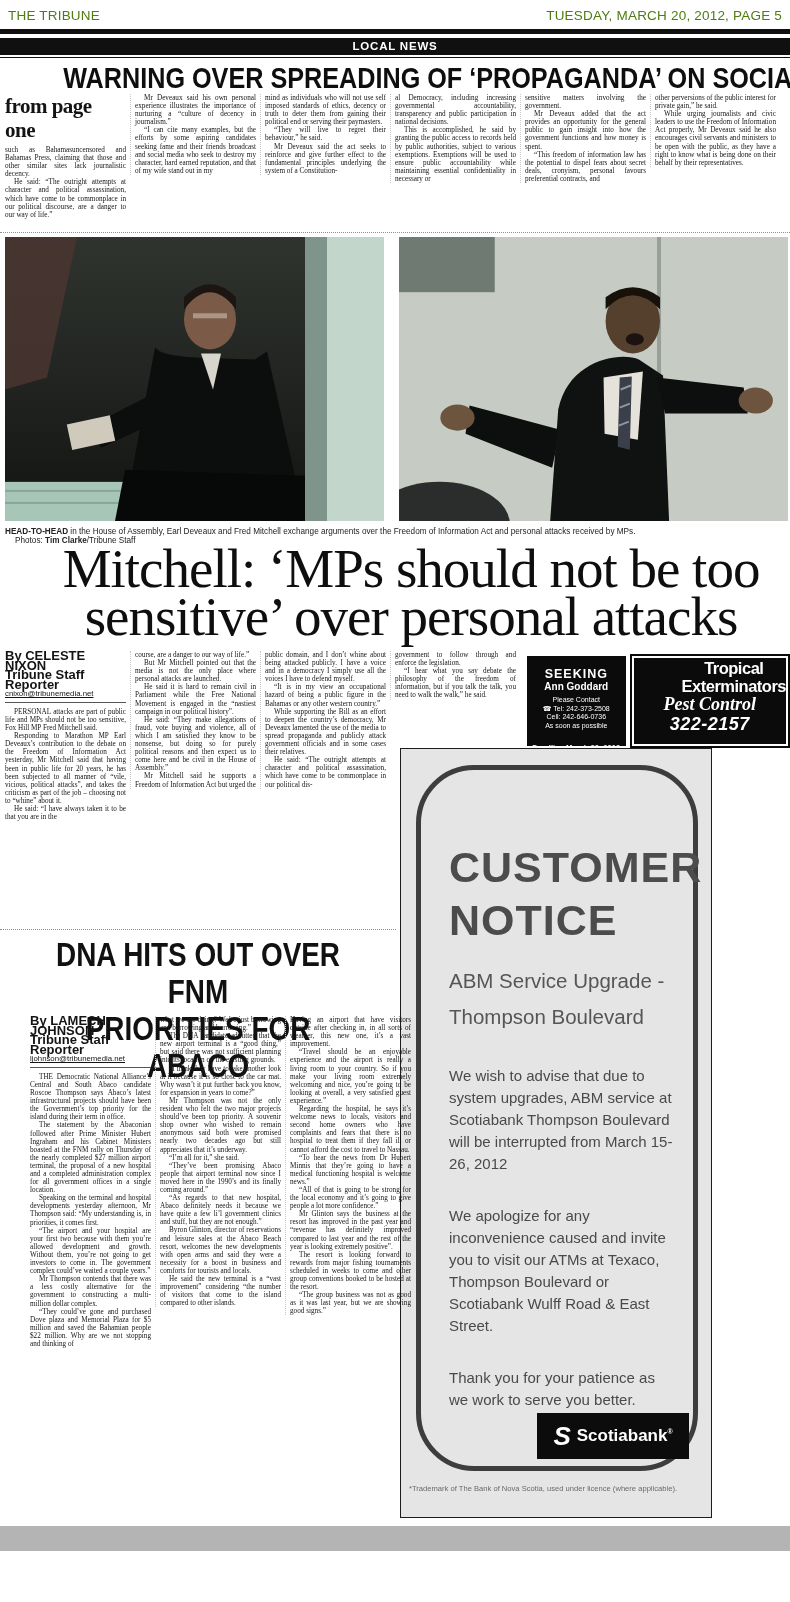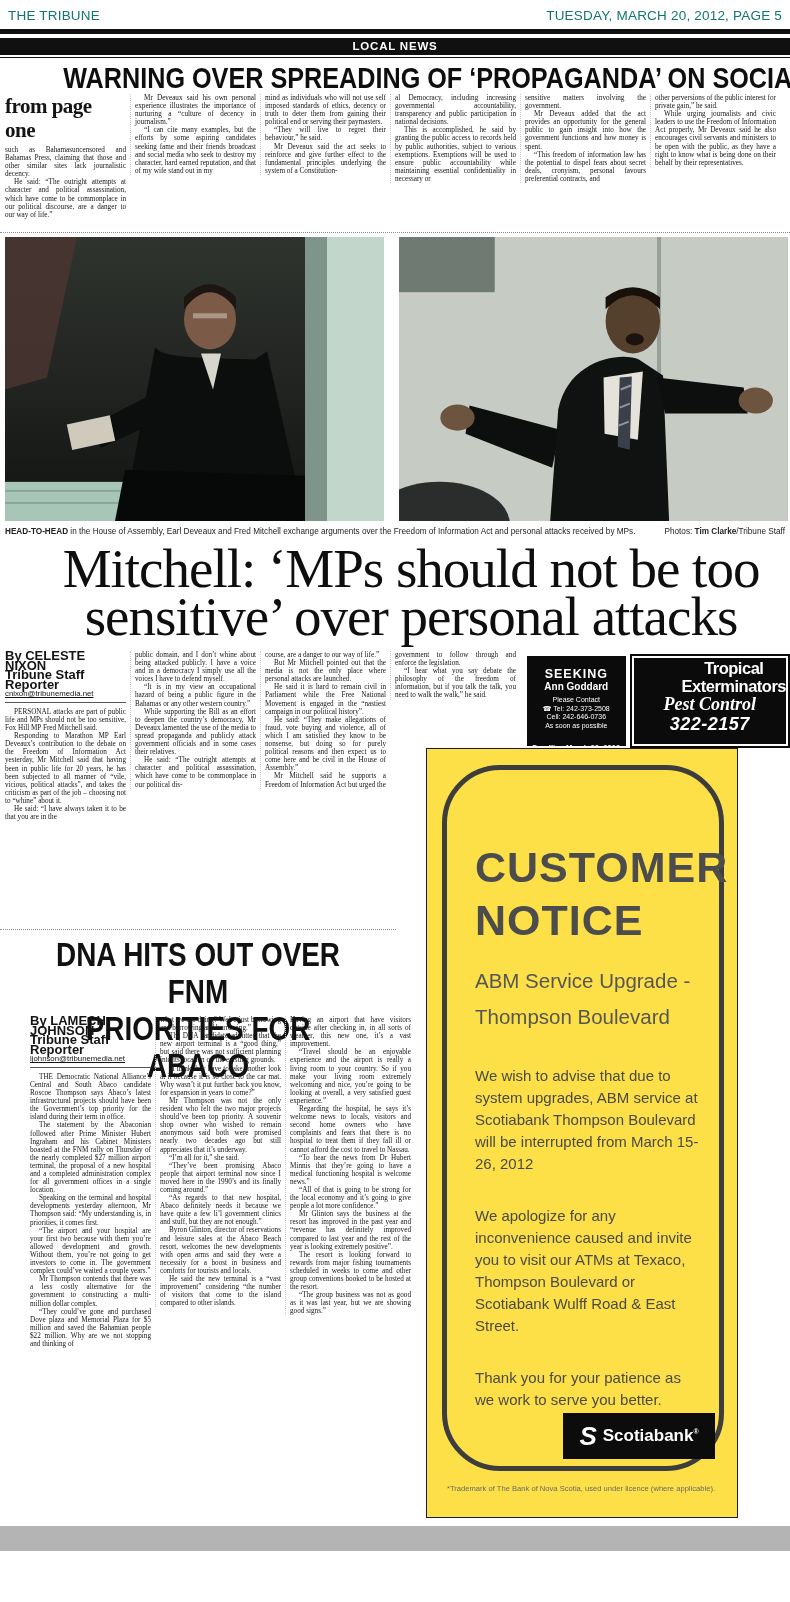--- a/index.html
+++ b/index.html
@@ -1,21 +1,21 @@
 <!DOCTYPE html>
 <html><head>
 <meta charset="utf-8">
 <style>
   html,body{margin:0;padding:0;background:#e8e8e8;}
   .page{position:relative;width:790px;height:1602px;background:#ffffff;margin:0 auto;overflow:hidden;
         font-family:"Liberation Serif","DejaVu Serif",serif;color:#141414;}
   .abs{position:absolute;}
   
   .mast{top:8px;left:8px;right:8px;display:flex;justify-content:space-between;
-        font-family:"Liberation Sans","DejaVu Sans",sans-serif;font-size:13.5px;color:#0f766e;letter-spacing:.2px;}
+        font-family:"Liberation Sans","DejaVu Sans",sans-serif;font-size:13.5px;color:#4d7c0f;letter-spacing:.2px;}
   .rule-thick{top:29px;left:0;width:790px;height:5px;background:#101010;}
   .banner{top:38px;left:0;width:790px;height:17px;background:#101010;color:#fff;text-align:center;
           font-family:"Liberation Sans","DejaVu Sans",sans-serif;font-weight:bold;font-size:11.5px;line-height:17px;letter-spacing:.8px;}
   .rule-thin{top:57px;left:0;width:790px;height:1px;background:#101010;}
   
   .headline1{top:61px;left:0;width:790px;text-align:center;white-space:nowrap;
              font-family:"Liberation Sans","DejaVu Sans",sans-serif;font-weight:bold;font-size:30px;
              transform:scaleX(.84);transform-origin:50% 50%;color:#0e0e0e;}
   .headline2{top:545px;left:16px;width:790px;text-align:center;font-size:55px;line-height:48px;
              font-family:"Liberation Serif","DejaVu Serif",serif;color:#0e0e0e;letter-spacing:-1px;}
@@ -38,51 +38,51 @@
   .byline .be{font-size:7.8px;line-height:9.5px;text-decoration:underline;}
   
   .dotted{border-top:1px dotted #8f8f8f;height:0;}
   .div1{top:232px;left:0;width:790px;}
   .div2{top:929px;left:0;width:396px;}
   
   .photo{top:237px;height:284px;background:#888;overflow:hidden;}
   .photoL{left:5px;width:379px;}
   .photoR{left:399px;width:389px;}
   .caption{top:527px;left:5px;width:780px;display:flex;justify-content:space-between;
-           font-family:"Liberation Sans","DejaVu Sans",sans-serif;font-size:8.2px;color:#222;}
+           font-family:"Liberation Sans","DejaVu Sans",sans-serif;font-size:8.2px;color:#222;flex-direction:column;}
   .caption b{font-weight:bold;}
   .credit{white-space:nowrap;padding-left:10px;}
   
   .adsrow{top:656px;left:527px;width:261px;height:90px;display:flex;gap:6px;}
   .seeking{width:124px;background:#0b0b0b;color:#fff;text-align:center;
            font-family:"Liberation Sans","DejaVu Sans",sans-serif;padding:12px 2px;box-sizing:border-box;}
   .seeking .s1{font-weight:bold;font-size:12.5px;letter-spacing:1px;line-height:13px;}
   .seeking .s2{font-weight:bold;font-size:10px;line-height:12px;margin-bottom:3px;}
   .seeking .s3{font-size:7px;line-height:8.6px;}
   .seeking .s4{font-weight:bold;font-size:7.6px;line-height:9px;margin-top:13px;}
   .tropical{flex:1;background:#0b0b0b;color:#fff;text-align:center;border:2px solid #fff;outline:2px solid #0b0b0b;
             font-family:"Liberation Sans","DejaVu Sans",sans-serif;padding:2px 0;box-sizing:border-box;}
   .tropical .t1{font-weight:bold;font-size:16.5px;line-height:17.5px;letter-spacing:-.5px;margin-left:48px;}
   .tropical .t2{font-family:"Liberation Serif","DejaVu Serif",serif;font-style:italic;font-weight:bold;font-size:18px;line-height:19px;}
   .tropical .t3{font-style:italic;font-weight:bold;font-size:18px;line-height:20px;letter-spacing:.5px;}
   
-  .notice{top:748px;left:400px;width:312px;height:770px;background:#fde047;border:1px solid #1c1c1c;box-sizing:border-box;margin-left:26px;}
+  .notice{top:748px;left:400px;width:312px;height:770px;background:#e5e5e5;border:1px solid #1c1c1c;box-sizing:border-box;}
   .frame{position:absolute;top:16px;left:15px;right:13px;bottom:46px;border:5px solid #3d3d3d;border-radius:58px;}
   .ncontent{position:absolute;top:92px;left:48px;right:34px;
             font-family:"Liberation Sans","DejaVu Sans",sans-serif;color:#4a4a4a;}
   .ntitle{font-size:43px;line-height:53px;font-weight:bold;letter-spacing:1px;color:#4c4c4c;}
   .nsub{margin-top:16px;font-size:20.5px;line-height:36px;color:#565656;}
   .npara{margin:30px 0 0 0;font-size:15px;line-height:22px;color:#4a4a4a;}
   .nlogo{position:absolute;right:22px;bottom:58px;width:152px;height:46px;background:#0c0c0c;
          display:flex;align-items:center;justify-content:center;gap:6px;color:#fff;
          font-family:"Liberation Sans","DejaVu Sans",sans-serif;}
   .nlogo .sflag{font-style:italic;font-weight:bold;font-size:26px;line-height:26px;}
   .nlogo .word{font-weight:bold;font-size:17px;}
   .nlogo sup{font-size:7px;}
-  .nfoot{position:absolute;left:20px;bottom:24px;font-family:"Liberation Sans","DejaVu Sans",sans-serif;
+  .nfoot{position:absolute;left:8px;bottom:24px;font-family:"Liberation Sans","DejaVu Sans",sans-serif;
          font-size:7.6px;color:#6a6a6a;}
   .graybar{top:1526px;left:0;width:790px;height:25px;background:#b4b4b4;}
 </style>
 </head>
 <body>
 
 <div class="page">
 
   <div class="abs mast">
     <span>THE TRIBUNE</span>
@@ -200,33 +200,33 @@
         <div class="be">cnixon@tribunemedia.net</div>
       </div>
       <div>
           <p class="para">PERSONAL attacks are part of public life and MPs should not be too sensitive, Fox Hill MP Fred Mitchell said.</p>
           <p class="para">Responding to Marathon MP Earl Deveaux’s contribution to the debate on the Freedom of Information Act yesterday, Mr Mitchell said that having been in public life for 20 years, he has been subjected to all manner of “vile, vicious, political attacks”, and takes the criticism as part of the job – choosing not to “whine” about it.</p>
           <p class="para">He said: “I have always taken it to be that you are in the</p>
         </div>
     </div>
     <div class="col">
         <div>
-          <p class="para cont">public domain, and I don’t whine about being attacked publicly. I have a voice and in a democracy I simply use all the voices I have to defend myself.</p>
-          <p class="para">“It is in my view an occupational hazard of being a public figure in the Bahamas or any other western country.”</p>
-          <p class="para">While supporting the Bill as an effort to deepen the country’s democracy, Mr Deveaux lamented the use of the media to spread propaganda and publicly attack government officials and in some cases their relatives.</p>
-          <p class="para">He said: “The outright attempts at character and political assassination, which have come to be commonplace in our political dis-</p>
-        </div>
-      </div>
-    <div class="col">
-        <div>
           <p class="para cont">course, are a danger to our way of life.”</p>
           <p class="para">But Mr Mitchell pointed out that the media is not the only place where personal attacks are launched.</p>
           <p class="para">He said it is hard to remain civil in Parliament while the Free National Movement is engaged in the “nastiest campaign in our political history”.</p>
           <p class="para">He said: “They make allegations of fraud, vote buying and violence, all of which I am satisfied they know to be nonsense, but doing so for purely political reasons and then expect us to come here and be civil in the House of Assembly.”</p>
           <p class="para">Mr Mitchell said he supports a Freedom of Information Act but urged the</p>
+        </div>
+      </div>
+    <div class="col">
+        <div>
+          <p class="para cont">public domain, and I don’t whine about being attacked publicly. I have a voice and in a democracy I simply use all the voices I have to defend myself.</p>
+          <p class="para">“It is in my view an occupational hazard of being a public figure in the Bahamas or any other western country.”</p>
+          <p class="para">While supporting the Bill as an effort to deepen the country’s democracy, Mr Deveaux lamented the use of the media to spread propaganda and publicly attack government officials and in some cases their relatives.</p>
+          <p class="para">He said: “The outright attempts at character and political assassination, which have come to be commonplace in our political dis-</p>
         </div>
       </div>
     <div class="col">
         <div>
           <p class="para cont">government to follow through and enforce the legislation.</p>
           <p class="para">“I hear what you say debate the philosophy of the freedom of information, but if you talk the talk, you need to walk the walk,” he said.</p>
         </div>
       </div>
   </div>
 

